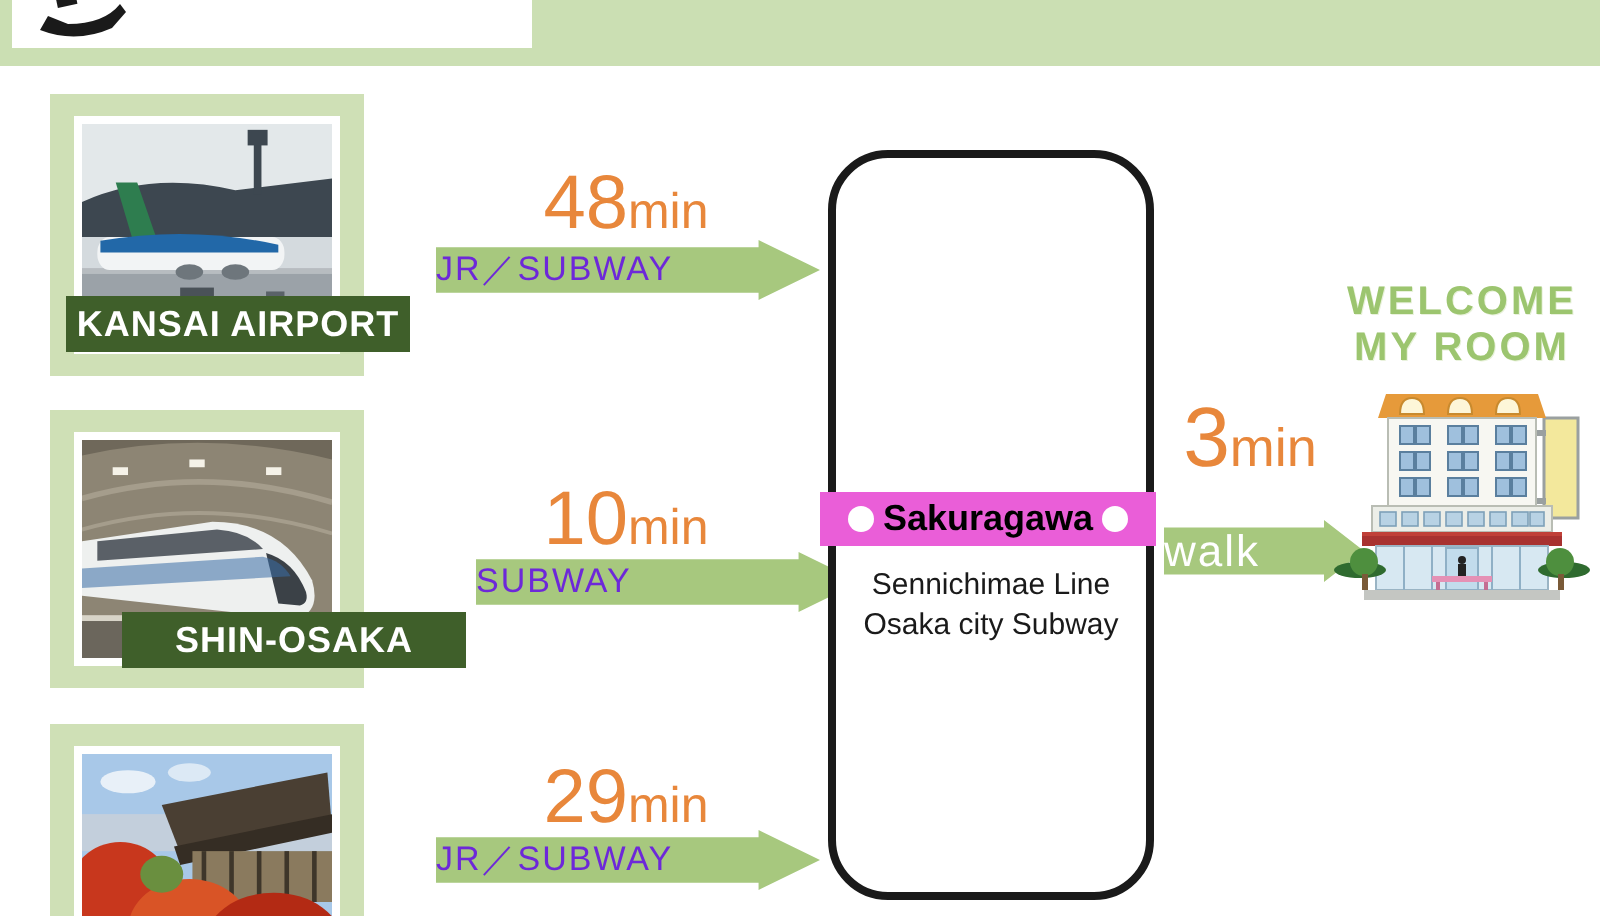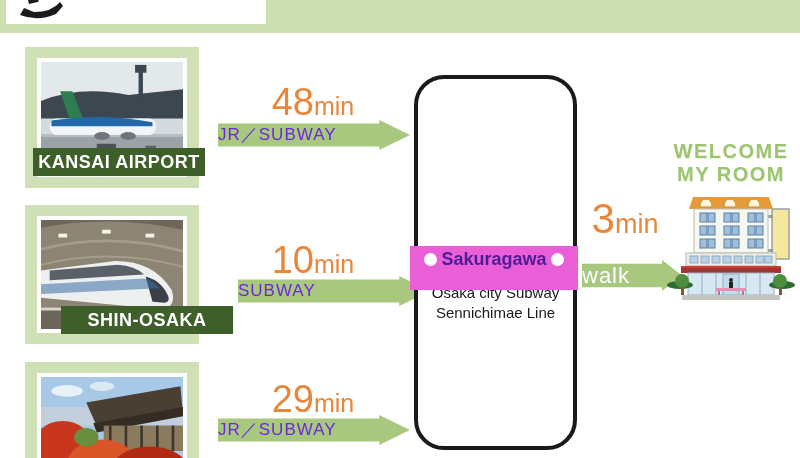--- a/index.html
+++ b/index.html
@@ -20,21 +20,21 @@
     overflow:hidden;
   }
   .stage{position:absolute;inset:0;width:800px;height:458px;overflow:hidden;background:#fff;}
 
   
   .header-bar{position:absolute;left:0;top:0;width:800px;height:33px;background:var(--header-green);}
   .title-box{position:absolute;left:6px;top:-20px;width:260px;height:44px;background:#ffffff;}
   .title-icon{position:absolute;left:12px;top:2px;width:46px;height:40px;}
 
   
-  .card{position:absolute;left:25px;width:174px;background:var(--frame-green);padding:11px 12px;}
+  .card{position:absolute;left:25px;width:157px;background:var(--frame-green);padding:11px 12px;}
   .card-1{top:47px;height:141px;}
   .card-2{top:205px;height:139px;}
   .card-3{top:362px;height:141px;}
   .card-inner{background:#ffffff;width:100%;height:100%;padding:4px;}
   .photo{width:100%;height:100%;display:block;}
   .card-label{
     position:absolute;left:8px;width:172px;height:28px;
     background:var(--label-dark-green);color:#ffffff;
     font-size:18px;font-weight:bold;text-align:center;line-height:28px;letter-spacing:0.5px;
   }
@@ -64,22 +64,22 @@
   
   .station-sign{
     position:absolute;left:414px;top:75px;width:163px;height:375px;
     background:#ffffff;border:4px solid #1a1a1a;border-radius:30px;
   }
   .station-kanji{position:absolute;left:414px;top:172px;width:163px;text-align:center;
     font-size:37px;color:#1a1a1a;letter-spacing:2px;}
   .station-kana{position:absolute;left:414px;top:218px;width:163px;text-align:center;
     font-size:19px;color:#1a1a1a;}
   .station-bar{
-    position:absolute;left:410px;top:246px;width:168px;height:44px;
-    background:var(--line-pink);color:#4c1d95;
+    position:absolute;left:410px;top:246px;width:168px;height:27px;
+    background:var(--line-pink);color:#000000;
     font-size:18px;font-weight:bold;text-align:center;line-height:27px;z-index:5;
   }
   .station-dot{position:absolute;top:7px;width:13px;height:13px;border-radius:50%;background:#ffffff;}
   .dot-left{left:14px;} .dot-right{right:14px;}
   .station-line{position:absolute;left:414px;top:283px;width:163px;text-align:center;
     font-size:15px;color:#1a1a1a;line-height:20px;}
 
   
   .walk-arrow{
     position:absolute;left:582px;top:260px;width:100px;height:31px;
@@ -203,22 +203,22 @@
     <span>JR／SUBWAY</span>
   </div>
 
   <div class="station-sign"></div>
   <div class="station-bar">
     <span class="station-dot dot-left"></span>
     <span>Sakuragawa</span>
     <span class="station-dot dot-right"></span>
   </div>
   <div class="station-line">
+    <div>Sennichimae Line</div>
     <div>Osaka city Subway</div>
-    <div>Sennichimae Line</div>
   </div>
 
   <div class="walk-time">
     <span class="time-num">3</span><span class="time-unit">min</span>
   </div>
   <div class="walk-arrow">
     <span>walk</span>
   </div>
 
   <div class="welcome">

